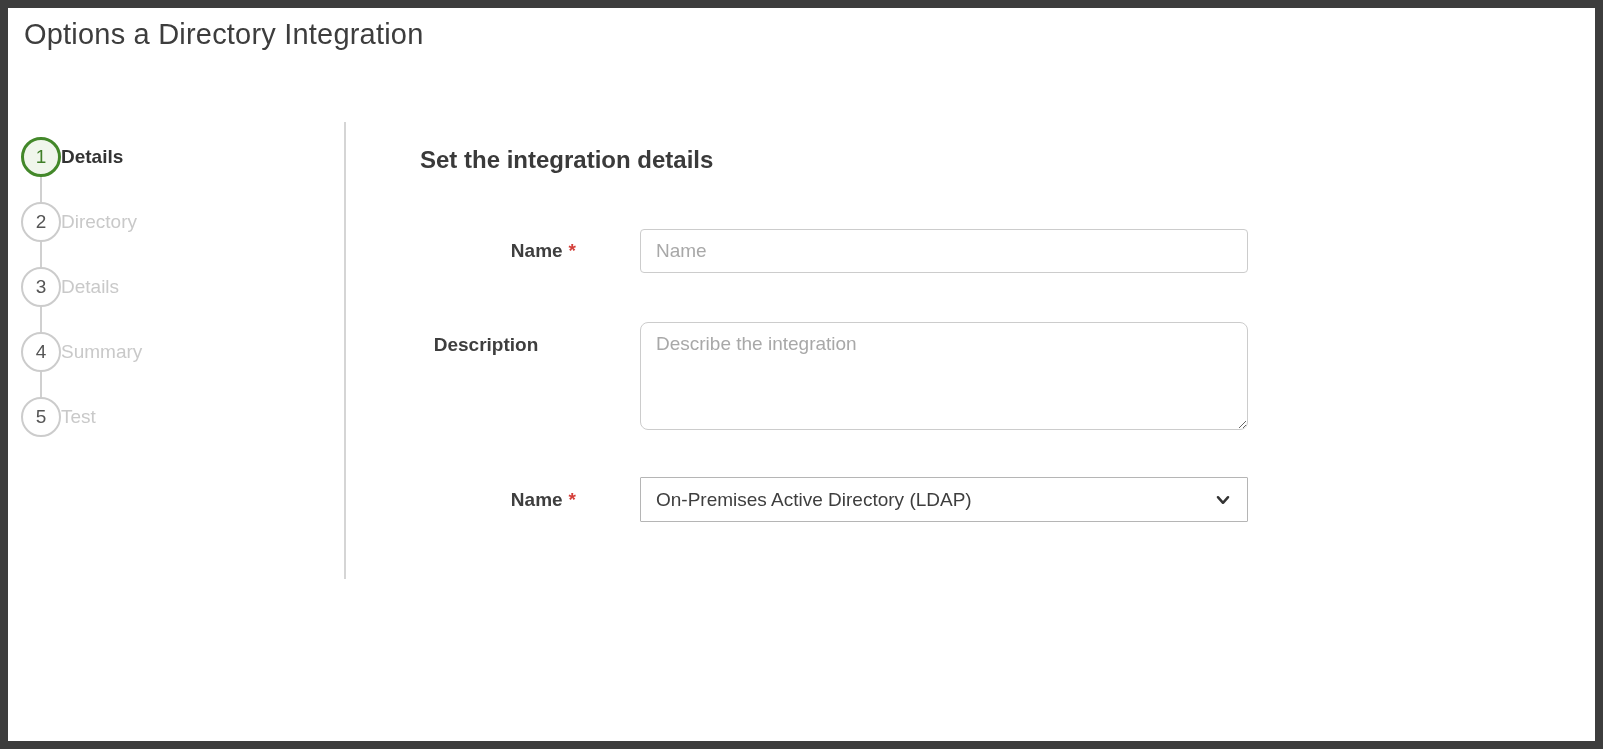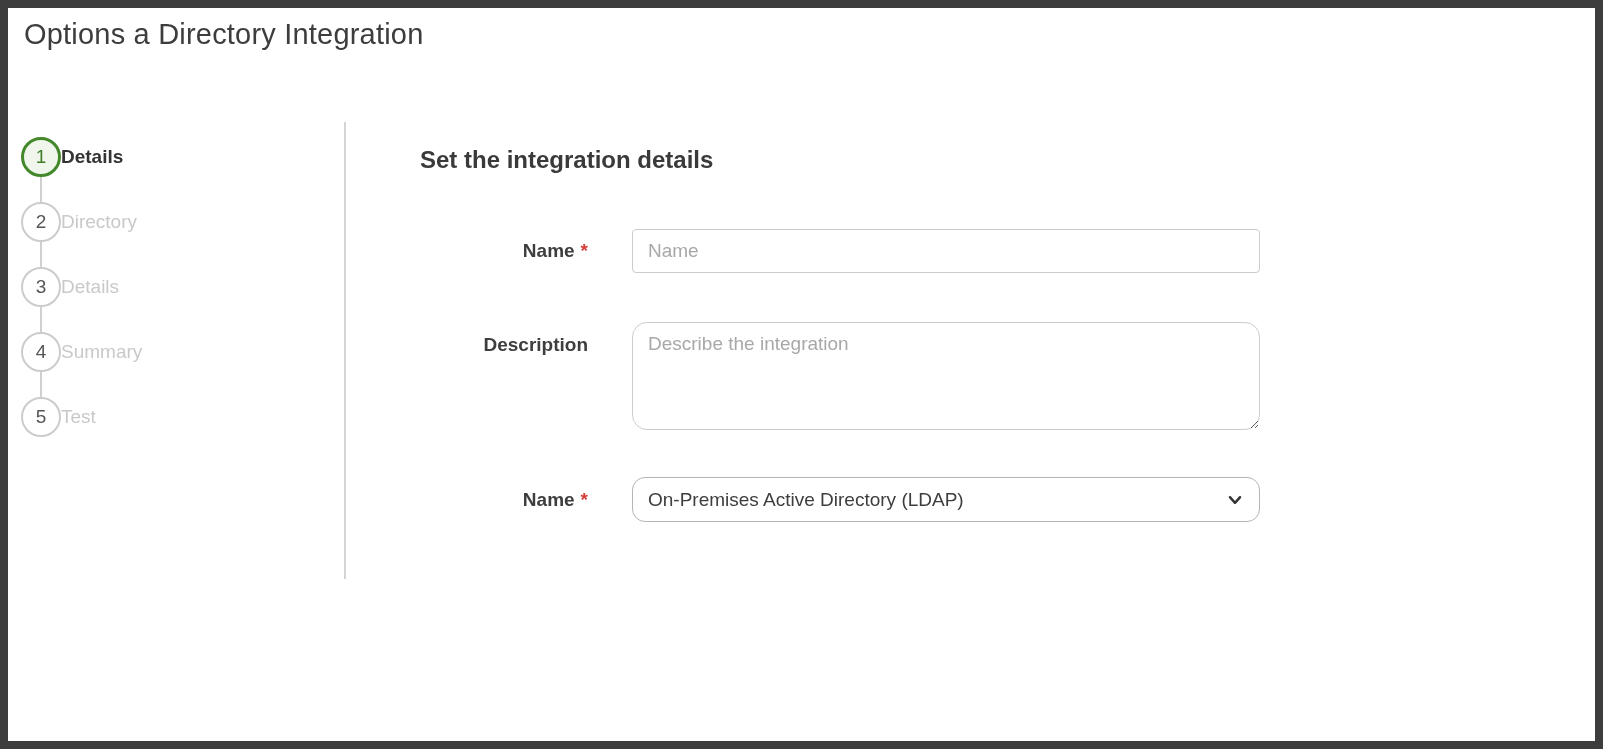--- a/index.html
+++ b/index.html
@@ -107,40 +107,41 @@
     left: 396px;
     top: 122px;
     margin: 16px;
     font-size: 24px;
     font-weight: 700;
     color: #3a3a3a;
   }
 
   .form-row {
     position: absolute;
-    left: 400px;
+    left: 388px;
     width: 852px;
     display: flex;
+    gap: 20px;
   }
   .form-row--name { top: 221px; height: 44px; align-items: center; }
   .form-row--description { top: 314px; height: 108px; align-items: flex-start; }
   .form-row--type { top: 469px; height: 45px; align-items: center; }
 
   .field-label-cell {
     width: 180px;
     min-width: 180px;
     text-align: right;
     margin-right: 44px;
     font-size: 19px;
     font-weight: 600;
     color: var(--text-dark);
     line-height: 24px;
     white-space: nowrap;
   }
-  .form-row--description .field-label-cell { padding-top: 11px; }
+  .form-row--description .field-label-cell { padding-top: 11px; text-align: center; }
   .required-marker {
     color: var(--required-red);
     font-weight: 700;
     margin-left: 6px;
   }
 
   .text-input {
     flex: 1;
     height: 44px;
     border: 1px solid var(--input-border);
@@ -151,41 +152,41 @@
     font-family: "Liberation Sans", "DejaVu Sans", sans-serif;
     outline: none;
     background: #fff;
   }
   .text-input::placeholder { color: var(--placeholder); opacity: 1; }
 
   .textarea-input {
     flex: 1;
     height: 108px;
     border: 1px solid var(--input-border);
-    border-radius: 15px;
+    border-radius: 8px;
     padding: 10px 15px;
     font-size: 19px;
     color: var(--text-dark);
     font-family: "Liberation Sans", "DejaVu Sans", sans-serif;
     outline: none;
     resize: both;
     background: #fff;
   }
   .textarea-input::placeholder { color: var(--placeholder); opacity: 1; }
 
   .select-wrap {
     position: relative;
     flex: 1;
     height: 45px;
   }
   .select-input {
     width: 100%;
     height: 45px;
     border: 1px solid var(--select-border);
-    border-radius: 13px;
+    border-radius: 1px;
     padding: 0 44px 0 15px;
     font-size: 19px;
     color: var(--text-dark);
     font-family: "Liberation Sans", "DejaVu Sans", sans-serif;
     background: #fff;
     appearance: none;
     -webkit-appearance: none;
     -moz-appearance: none;
     outline: none;
   }

